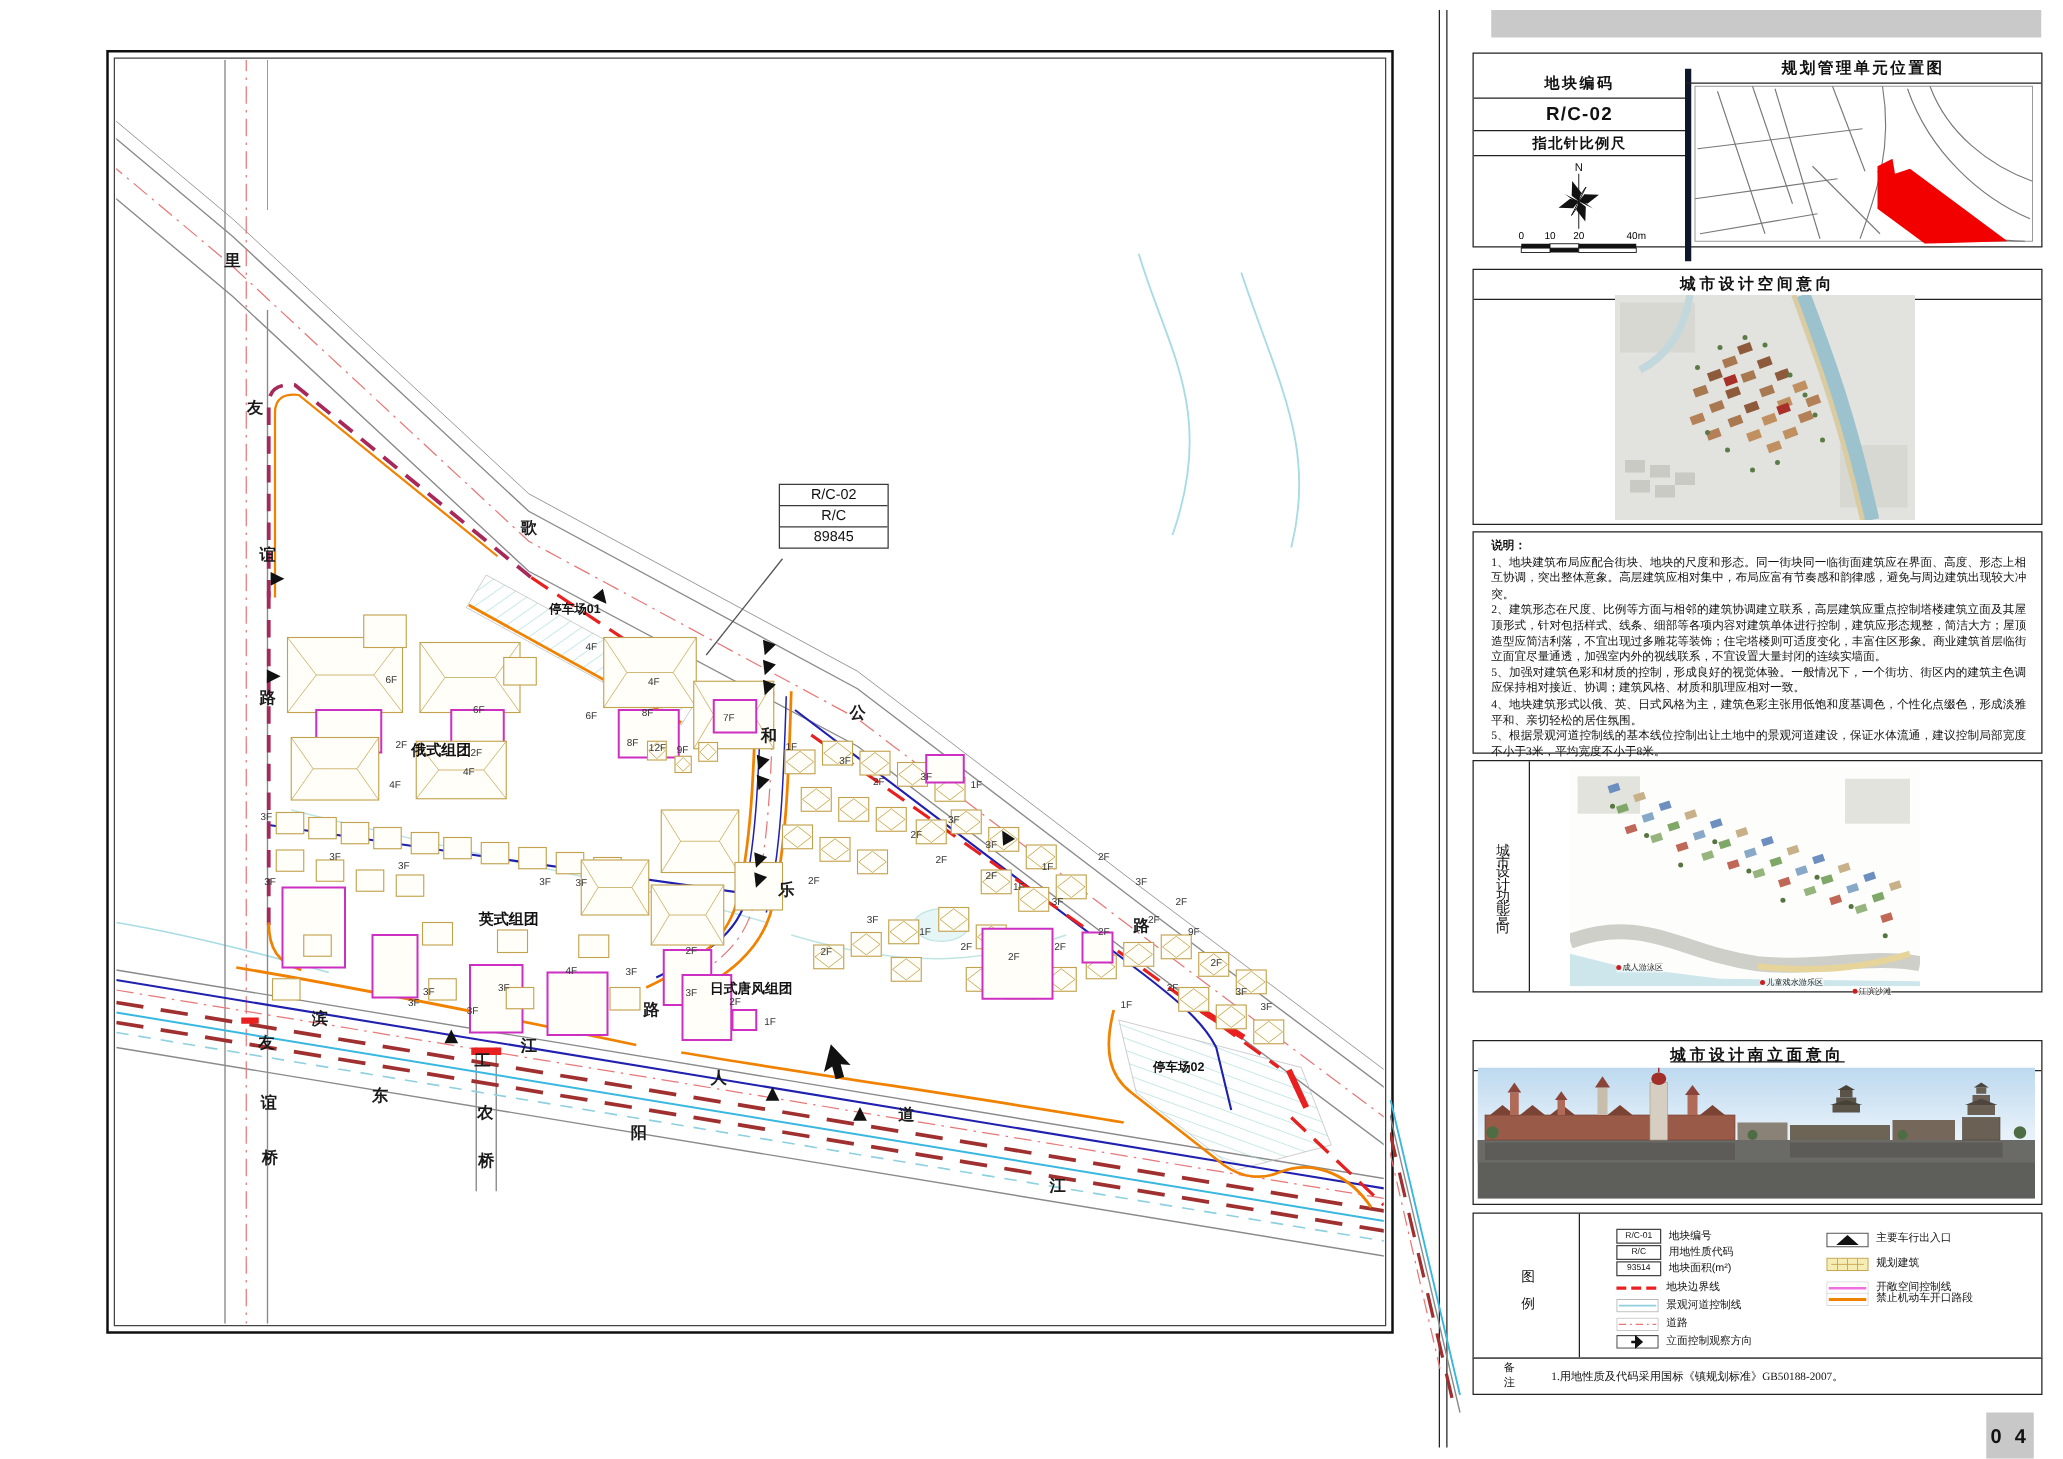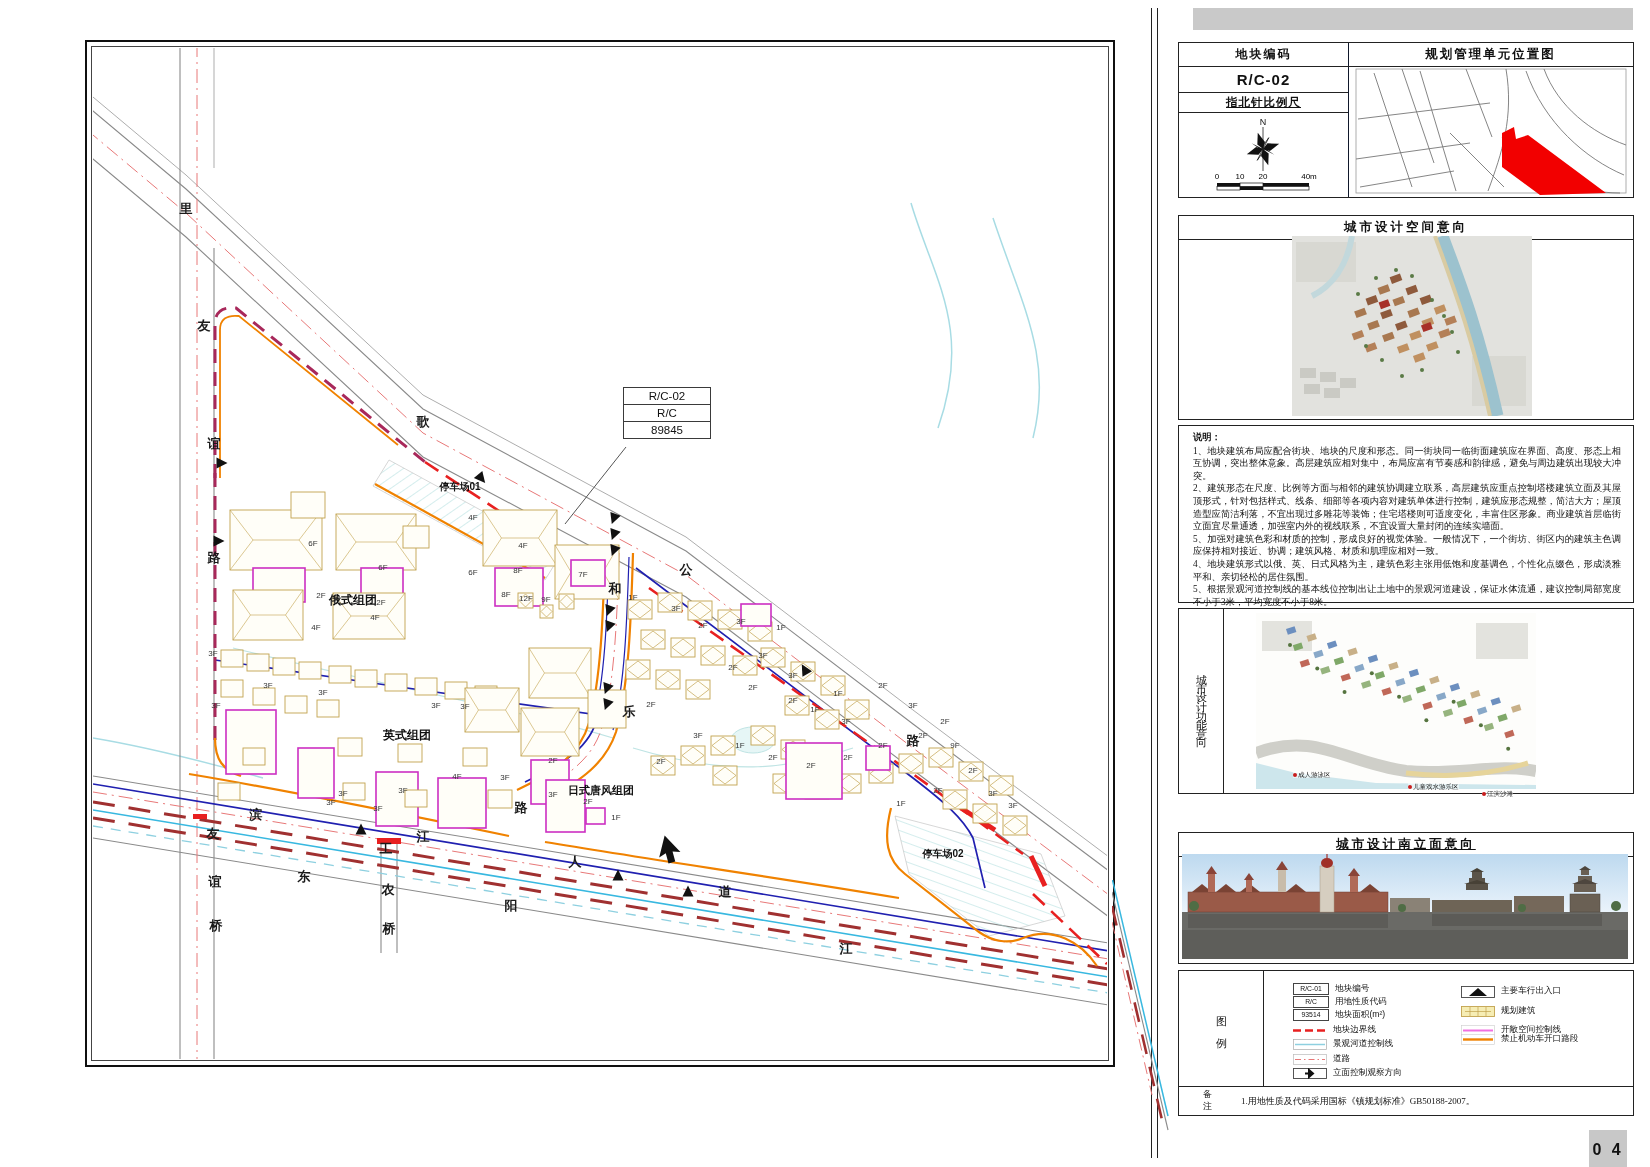--- a/index.html
+++ b/index.html
@@ -15,25 +15,25 @@
   #callout div{padding:1px 0;border-bottom:1px solid #3a3a3a;line-height:14px;}
   #callout div:last-child{border-bottom:none;}
   
   .vline{width:0;border-left:1px solid #222;top:8px;height:1150px;}
   #grey-strip{left:1193px;top:8px;width:440px;height:22px;background:#c9c9c9;}
   
   .panel{border:1.1px solid #222;background:#fff;}
   .p-head{border-bottom:1px solid #222;text-align:center;font-weight:bold;font-size:12.5px;letter-spacing:3px;padding:3px 0;}
   
   #info-table{left:1178px;top:42px;width:454px;height:154px;}
-  #it-left{position:absolute;left:0;top:0;width:169px;height:100%;border-right:1px solid #0f172a;}
+  #it-left{position:absolute;left:0;top:12px;width:169px;height:100%;border-right:5px solid #0f172a;}
   .it-row{border-bottom:1px solid #222;text-align:center;}
   #it-code-lab{font-weight:bold;font-size:12px;letter-spacing:2px;padding:3px 0;}
   #it-code-val{font-size:15px;letter-spacing:1px;padding:4px 0;font-weight:bold;}
-  #it-comp-lab{font-weight:bold;font-size:11.5px;letter-spacing:1px;padding:2px 0;text-decoration:underline;}
+  #it-comp-lab{font-weight:bold;font-size:11.5px;letter-spacing:1px;padding:2px 0;}
   #loc-head{position:absolute;left:169px;top:0;right:0;text-align:center;font-weight:bold;font-size:12.5px;letter-spacing:2px;padding:3px 0;border-bottom:1px solid #222;font-family:Liberation Mono, monospace;}
   
   #notes{left:1178px;top:425px;width:454px;height:176px;font-family:"Liberation Serif",serif;}
   #notes .body{padding:5px 12px 0 14px;font-size:9.3px;line-height:12.6px;text-align:justify;}
   #notes .t{font-weight:bold;margin-bottom:1px;}
   
   #func-panel{left:1178px;top:608px;width:454px;height:184px;}
   #func-vlab{position:absolute;left:0;top:0;width:44px;height:100%;border-right:1px solid #222;display:flex;align-items:center;justify-content:center;}
   .vtext{writing-mode:vertical-rl;letter-spacing:9px;font-size:11px;}
   

